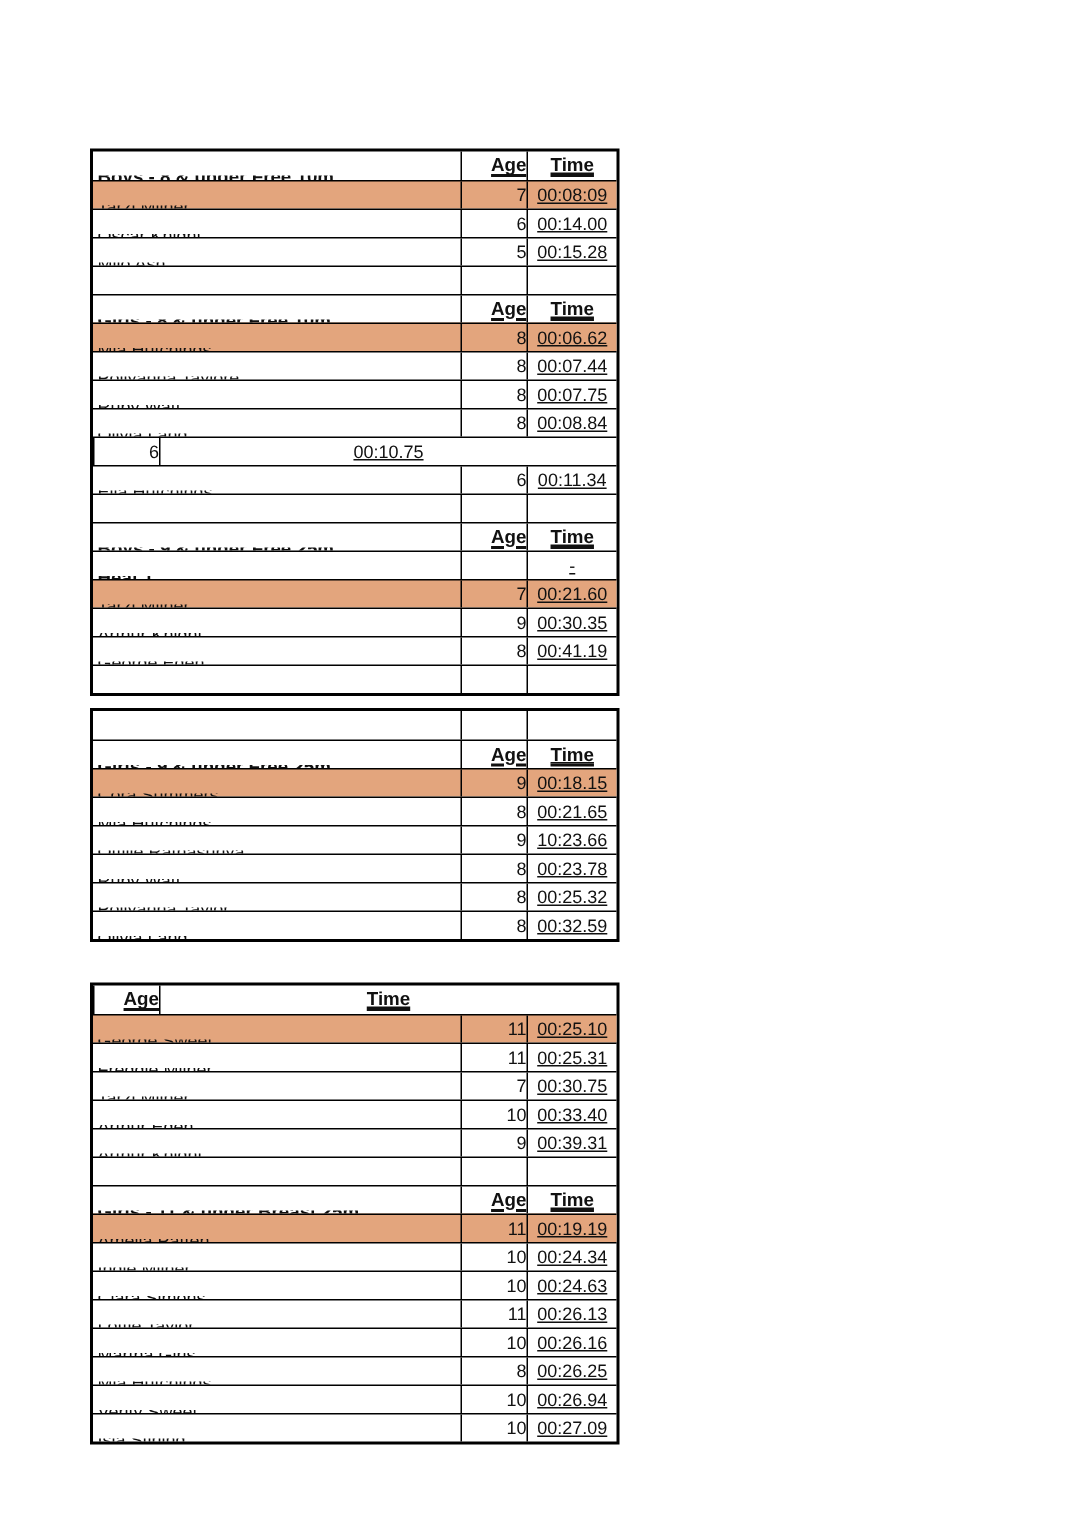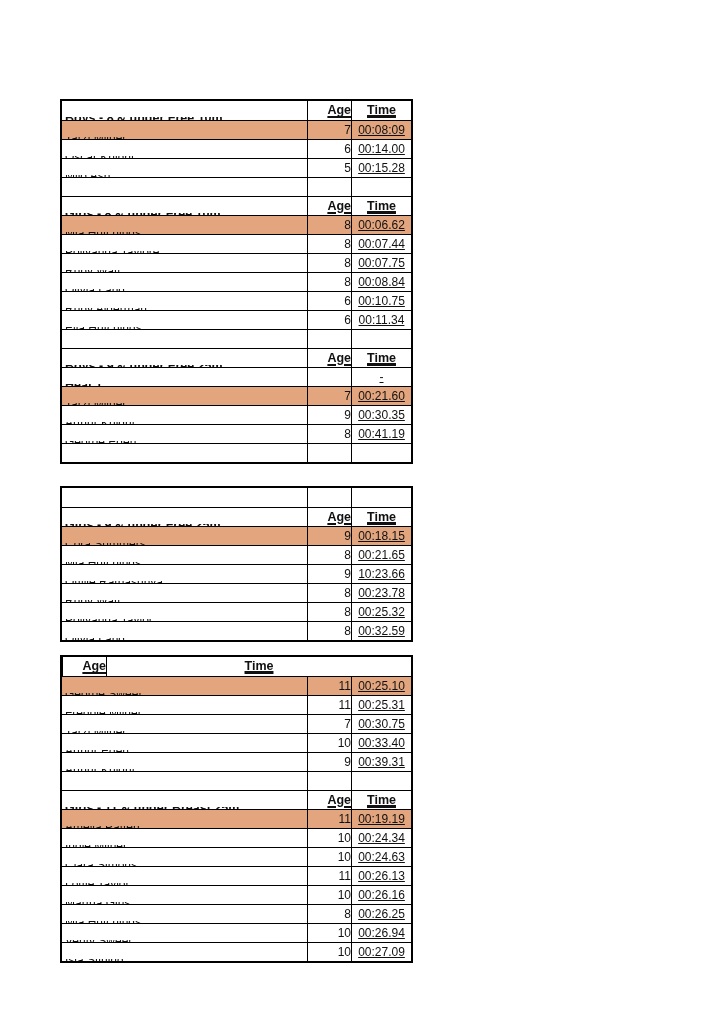--- a/index.html
+++ b/index.html
@@ -6,21 +6,21 @@
   .page{
     width:724px;height:1024px;background:#ffffff;position:relative;
     font-family:"Liberation Sans","DejaVu Sans",sans-serif;
     color:#111;margin:0 auto;overflow:hidden;
   }
   .tblock{
     position:absolute;left:60px;width:353px;
     border:2px solid #000;box-sizing:border-box;background:#fff;
   }
   #blocks .tblock:nth-child(1){top:99px;}
-  #blocks .tblock:nth-child(2){top:486px;}
+  #blocks .tblock:nth-child(2){top:472px;}
   #blocks .tblock:nth-child(3){top:655px;}
   .trow{display:flex;height:19px;box-sizing:border-box;border-top:1px solid #000;}
   .trow:first-child{border-top:none;}
   .trow.header + .trow{border-top-width:1.5px;}
   .cell{
     box-sizing:border-box;display:flex;align-items:center;
     overflow:hidden;white-space:nowrap;font-size:12px;line-height:1;
   }
   .cell.name{flex:0 0 245px;padding-left:3px;justify-content:flex-start;margin-top:16px;}
   .cell.age{flex:0 0 44px;justify-content:flex-end;border-left:1.5px solid #000;padding-left:31px;}
@@ -141,23 +141,20 @@
             <span>Olivia Lang</span>
           </div>
     <div class="cell age">
             <span>8</span>
           </div>
     <div class="cell time">
             <span>00:08.84</span>
           </div>
   </div>
         <div class="trow data">
-    <div class="cell name">
-            <span>Ruby Alderman</span>
-          </div>
     <div class="cell age">
             <span>6</span>
           </div>
     <div class="cell time">
             <span>00:10.75</span>
           </div>
   </div>
         <div class="trow data">
     <div class="cell name">
             <span>Ella Hutchings</span>

